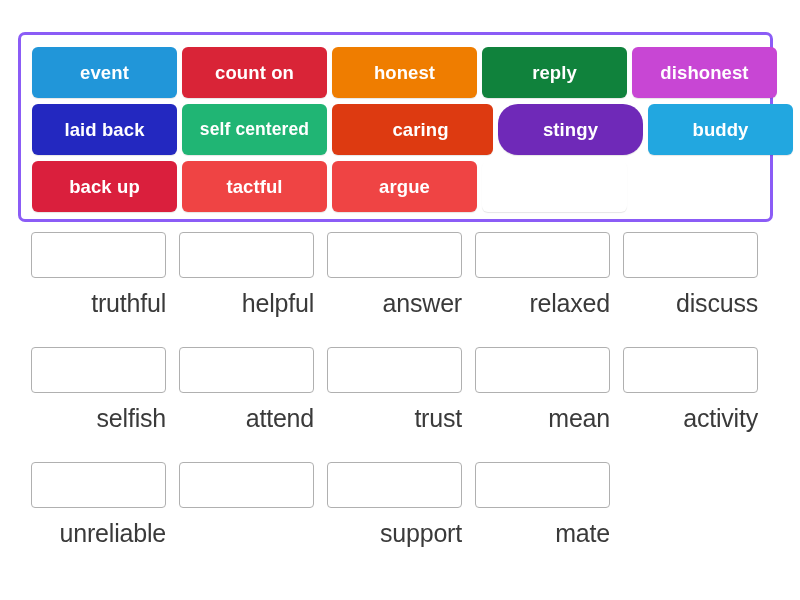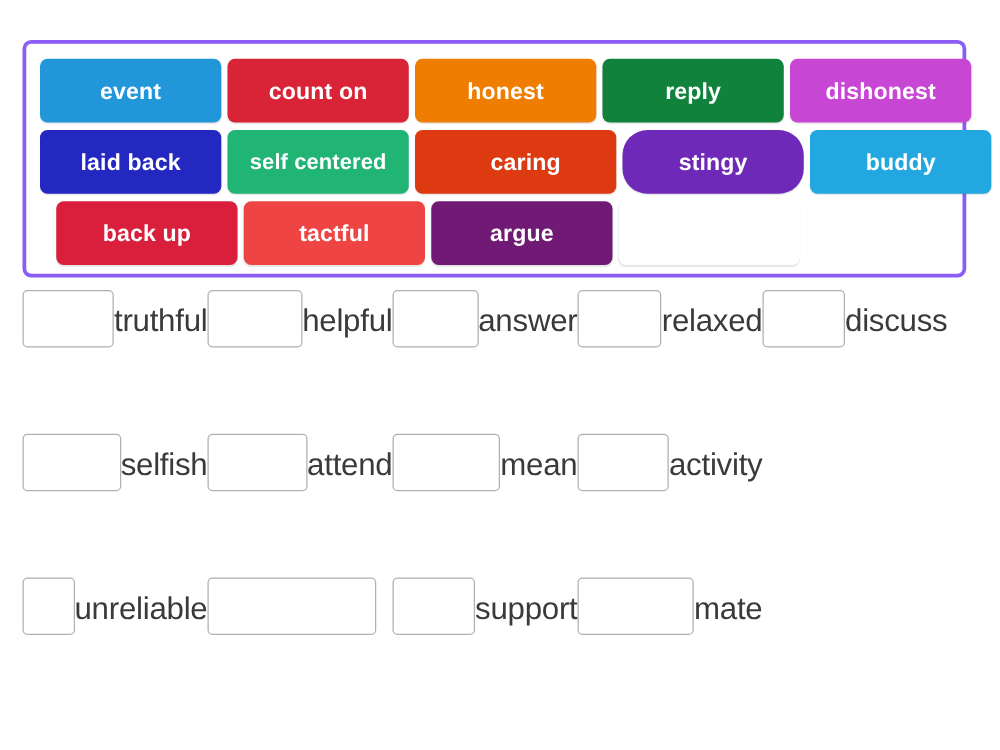--- a/index.html
+++ b/index.html
@@ -22,21 +22,21 @@
     background:#ffffff;
     border:3px solid #8b5cf6;
     border-radius:7px;
     padding:12px 11px 7px 11px;
   }
   .wb-row{
     display:flex;
     gap:5px;
     margin-bottom:6px;
   }
-  .wb-row:last-child{margin-bottom:0;margin-left:13px;}
+  .wb-row:last-child{margin-bottom:0;}
   .tile{
     flex:0 0 auto;
     width:145px;
     height:51px;
     border-radius:6px;
     display:flex;
     align-items:center;
     justify-content:center;
     color:#ffffff;
     font-size:18.5px;
@@ -58,21 +58,22 @@
   .ans-row{
     display:flex;
     gap:0px;
     margin-bottom:0px;
     height:115px;
   }
   .ans-cell{
     width:148px;
     margin-right:0px;
     display:flex;
-    align-items:flex-start;
+    flex-direction:column;
+    align-items:flex-end;
   }
   .drop-box{
     width:135px;
     height:46px;
     box-sizing:border-box;
     border:1px solid #b0b0b0;
     border-radius:4px;
     background:#ffffff;
     cursor:pointer;
   }
@@ -102,21 +103,21 @@
     <div class="wb-row" id="wb-row-1">
         <div class="tile" style="background: rgb(35, 40, 192);">laid back</div>
         <div class="tile narrow" style="background: rgb(32, 181, 116);">self centered</div>
         <div class="tile" style="background: rgb(221, 58, 17); padding-left: 16px;">caring</div>
         <div class="tile" style="background: rgb(111, 41, 184); border-radius: 20px;">stingy</div>
         <div class="tile" style="background: rgb(34, 167, 224);">buddy</div>
       </div>
     <div class="wb-row" id="wb-row-2">
         <div class="tile" style="background: rgb(218, 31, 61);">back up</div>
         <div class="tile" style="background: #ef4444;">tactful</div>
-        <div class="tile" style="background: #701a75;">argue</div>
+        <div class="tile" style="background: #ef4444;">argue</div>
         <div class="tile">join</div>
       </div>
   </div>
 
   <div class="answers">
     <div class="ans-row" id="ans-row-0">
         <div class="ans-cell">
           <div class="drop-box"></div>
           <div class="ans-label">truthful</div>
         </div>
@@ -141,20 +142,24 @@
         <div class="ans-cell">
           <div class="drop-box"></div>
           <div class="ans-label">selfish</div>
         </div>
         <div class="ans-cell">
           <div class="drop-box"></div>
           <div class="ans-label">attend</div>
         </div>
         <div class="ans-cell">
           <div class="drop-box"></div>
+          <div class="ans-label">trust</div>
+        </div>
+        <div class="ans-cell">
+          <div class="drop-box"></div>
           <div class="ans-label">mean</div>
         </div>
         <div class="ans-cell">
           <div class="drop-box"></div>
           <div class="ans-label">activity</div>
         </div>
       </div>
     <div class="ans-row" id="ans-row-2">
         <div class="ans-cell">
           <div class="drop-box"></div>

